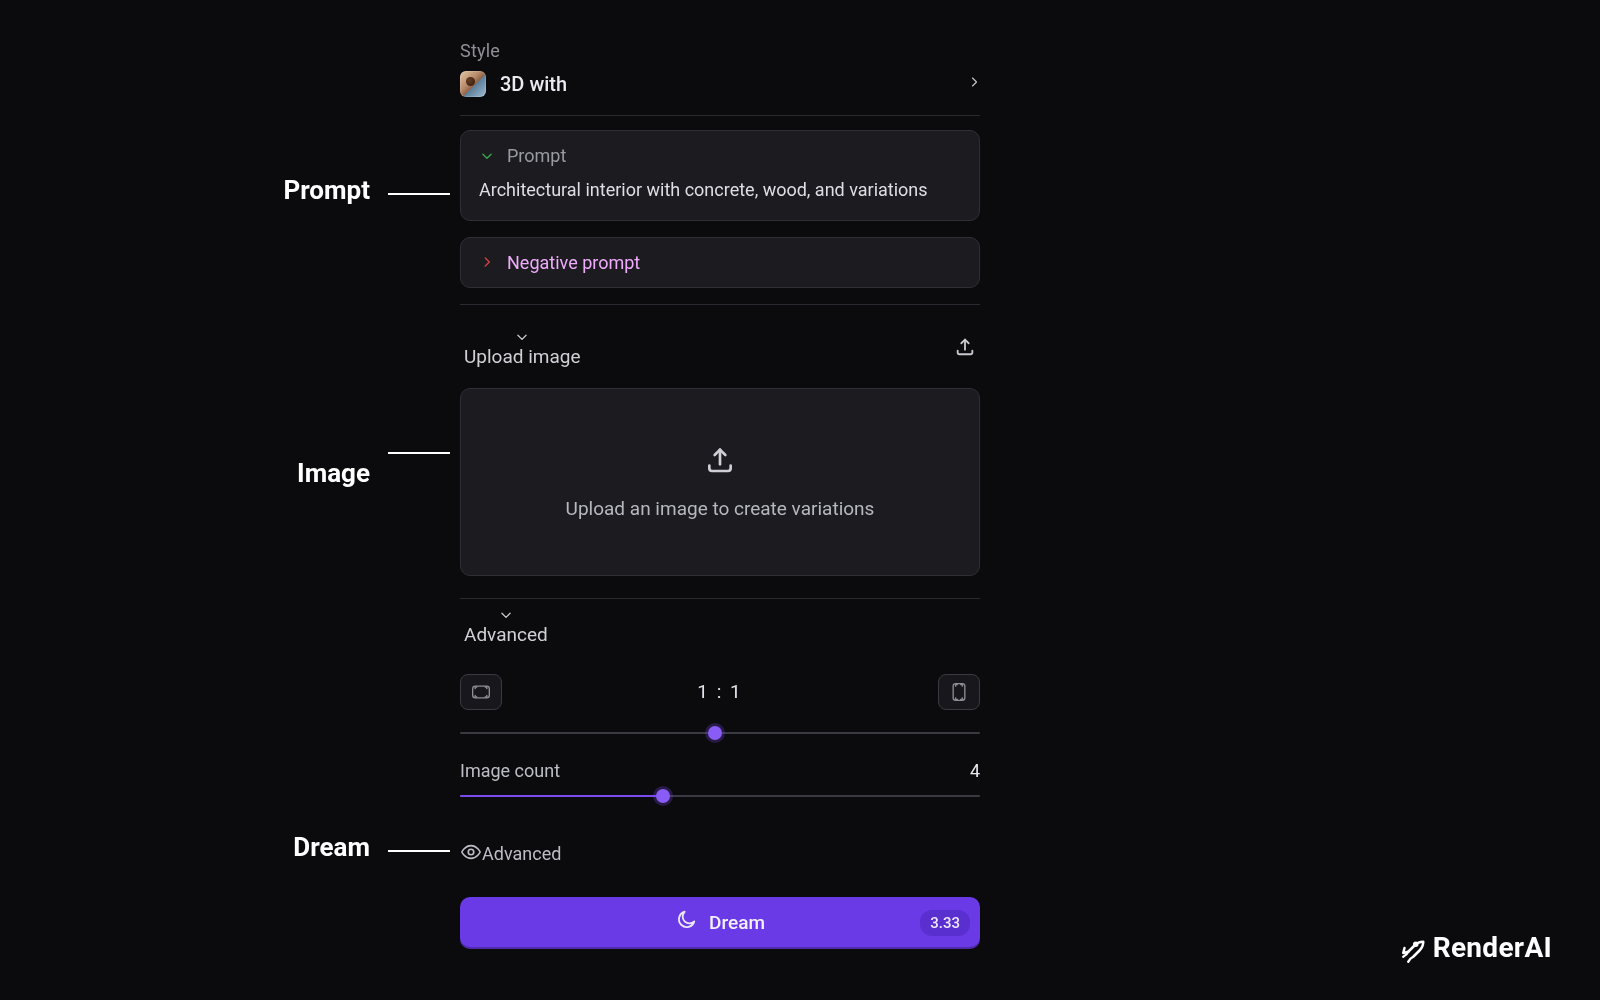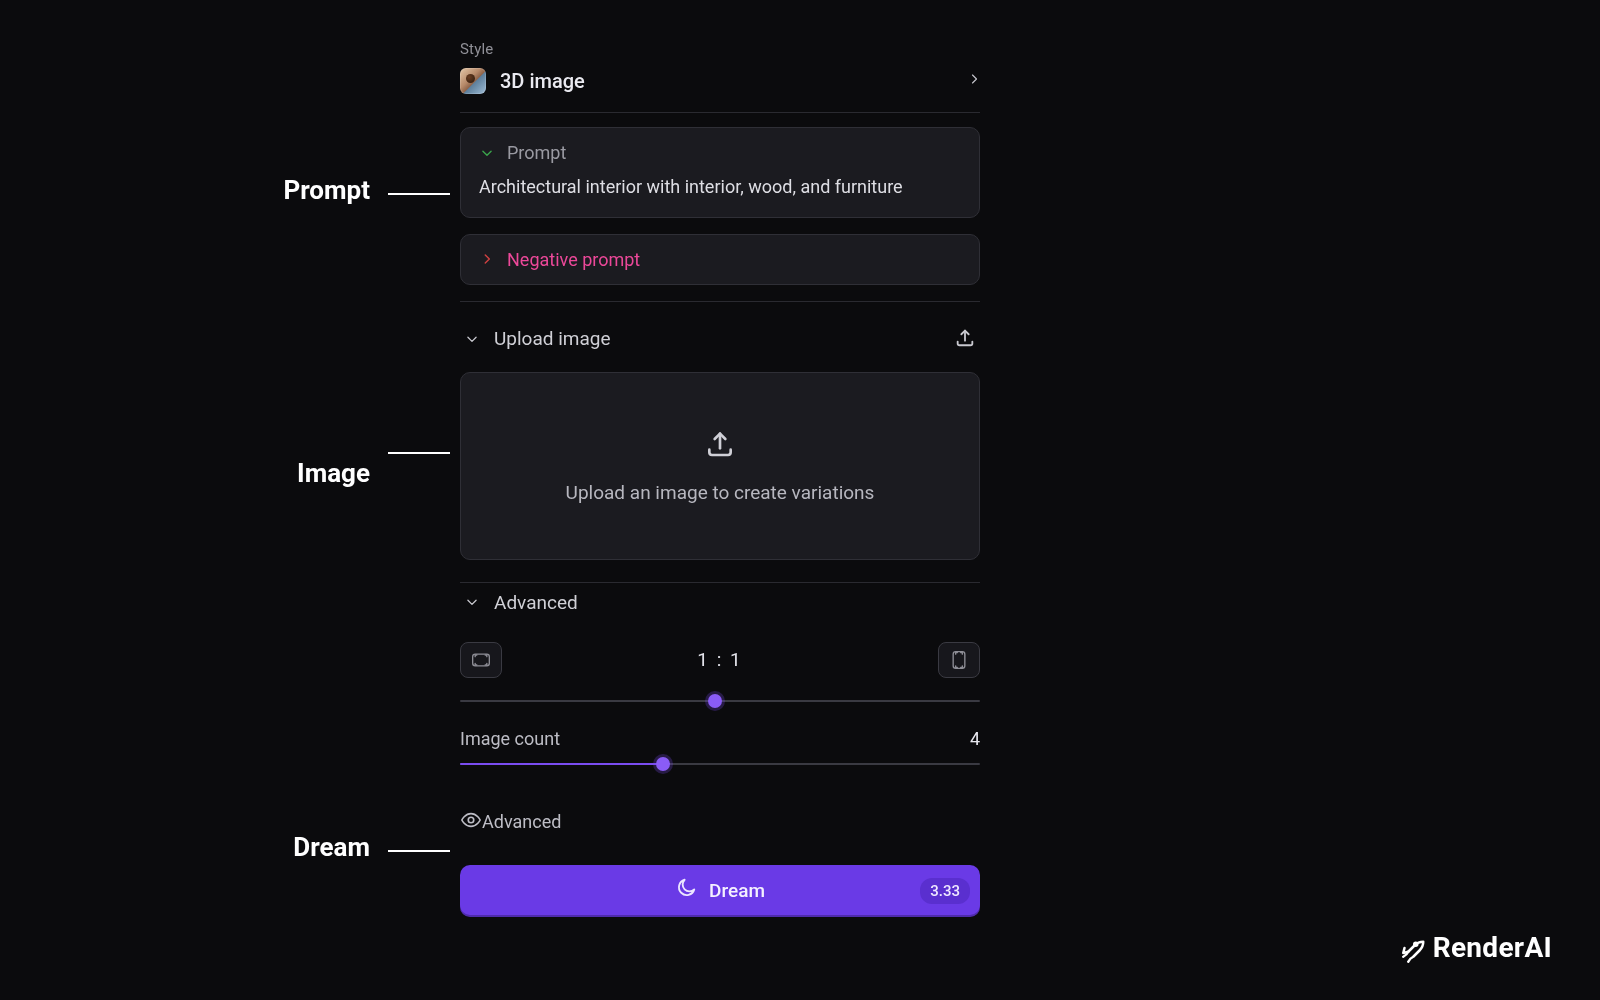--- a/index.html
+++ b/index.html
@@ -5,21 +5,21 @@
   * { box-sizing: border-box; margin: 0; padding: 0; }
   html, body { width: 1600px; height: 1000px; background:#0b0b0d; font-family: -apple-system, BlinkMacSystemFont, "Segoe UI", Roboto, Helvetica, Arial, sans-serif; color:#e6e6e9; overflow:hidden; }
   body { position:relative; }
 
   .panel {
     position:absolute;
     left:460px;
     top:40px;
     width:520px;
   }
-  .sect-label { font-size:15px; color:#8f8f96; letter-spacing:0.2px; }
+  .sect-label { font-size:18px; color:#8f8f96; letter-spacing:0.2px; }
   .style-row { display:flex; align-items:center; justify-content:space-between; margin-top:10px; cursor:pointer; }
   .style-row .left { display:flex; align-items:center; gap:14px; }
   .style-icon {
     width:26px; height:26px; border-radius:6px;
     background: linear-gradient(135deg,#e5c8a8 0%, #b78a6a 40%, #8d6248 55%, #5d7e9a 56%, #9fbdd6 100%);
     box-shadow: inset 0 0 0 1px rgba(255,255,255,0.15);
     position:relative;
   }
   .style-icon::after{
     content:""; position:absolute; left:6px; top:6px; width:9px; height:9px; border-radius:50%;
@@ -36,24 +36,24 @@
   }
   .card-head { display:flex; align-items:center; gap:12px; margin-bottom:10px; }
   .chev { width:16px; height:16px; display:flex; align-items:center; justify-content:center; }
   .chev svg { width:14px; height:14px; }
   .chev.green svg { stroke:#3aa44b; }
   .chev.red svg { stroke:#cf4141; }
   .card-title { color:#9a9aa2; font-size:18px; }
   .card-body { color:#dedee4; font-size:18px; line-height:1.55; }
 
   .neg-card { padding:14px 18px; display:flex; align-items:center; gap:12px; }
-  .neg-card .card-title { color:#ec4899;text-align:right; }
+  .neg-card .card-title { color:#f0abfc;text-align:right; }
 
   .section-row { display:flex; align-items:center; justify-content:space-between; padding:10px 4px; }
-  .section-row .left { display:flex; align-items:center; gap:14px; }
+  .section-row .left { display:flex; align-items:center; gap:0;flex-direction:column; }
   .section-row .left .chev svg { stroke:#c9c9cf; }
   .section-title { font-size:19px; color:#d0d0d6; }
   .mini-upload svg { width:22px; height:22px; stroke:#c9c9cf; fill:none; }
 
   .dropzone {
     margin-top:10px; border:1px solid #2f2f36; border-radius:10px; background:#1b1b20;
     height:188px; display:flex; flex-direction:column; align-items:center; justify-content:center; gap:18px;
   }
   .dropzone .icon svg { width:32px; height:32px; stroke:#cfcfd6; fill:none; }
   .dropzone .text { font-size:19px; color:#b7b7bf; }
@@ -109,41 +109,41 @@
 
 <div class="annot" style="left:250px; top:832px; width:120px;">Dream</div>
 <div class="leader" style="left:388px; top:850px; width:62px;"></div>
 
 <div class="panel">
 
   <div class="sect-label">Style</div>
   <div class="style-row">
     <div class="left">
       <div class="style-icon"></div>
-      <div class="style-name">3D image</div>
+      <div class="style-name">3D with</div>
     </div>
     <div class="chev-right">
       <svg viewBox="0 0 24 24" fill="none" stroke-width="2.2" stroke-linecap="round" stroke-linejoin="round">
           <polyline points="9 4 17 12 9 20"></polyline>
         </svg>
     </div>
   </div>
 
   <div class="divider"></div>
 
   <div class="card">
     <div class="card-head">
       <span class="chev green">
         <svg viewBox="0 0 24 24" fill="none" stroke-width="2.4" stroke-linecap="round" stroke-linejoin="round">
             <polyline points="5 9 12 16 19 9"></polyline>
           </svg>
       </span>
       <span class="card-title">Prompt</span>
     </div>
-    <div class="card-body">Architectural interior with interior, wood, and furniture</div>
+    <div class="card-body">Architectural interior with concrete, wood, and variations</div>
   </div>
 
   <div class="card neg-card">
     <span class="chev red">
       <svg viewBox="0 0 24 24" fill="none" stroke-width="2.4" stroke-linecap="round" stroke-linejoin="round">
           <polyline points="9 5 16 12 9 19"></polyline>
         </svg>
     </span>
     <span class="card-title">Negative prompt</span>
   </div>

